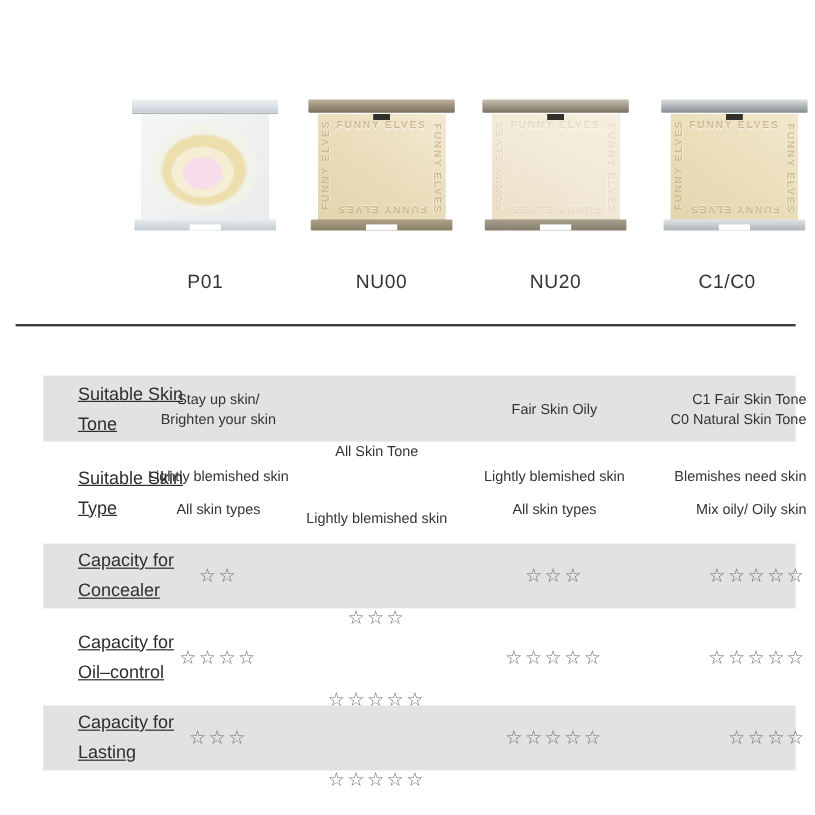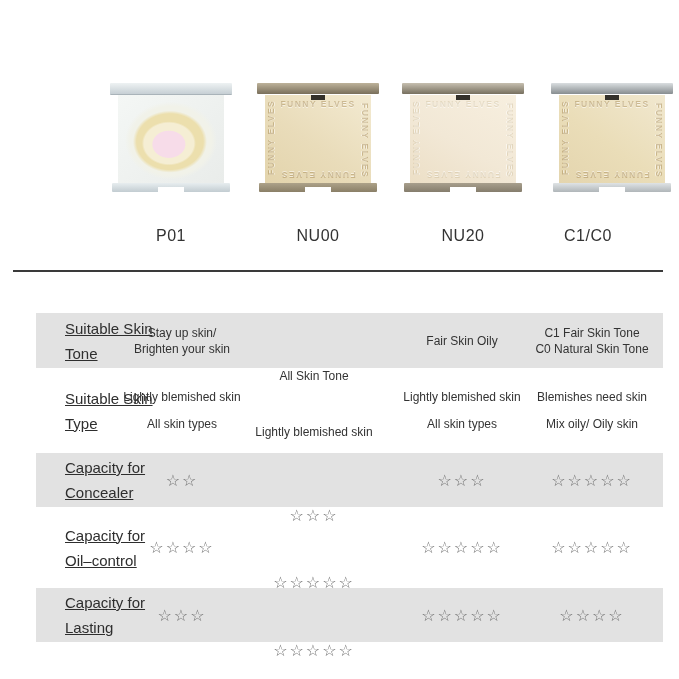--- a/index.html
+++ b/index.html
@@ -58,21 +58,21 @@
   
   .trow{position:absolute;left:36px;width:627px;}
   .trow.gray{background:var(--row_stripe,#e2e2e2);}
   .tlabel{position:absolute;left:29px;top:50%;transform:translateY(-50%);
           font-size:15px;line-height:25px;color:var(--text_primary,#2e2e2e);text-decoration:underline;}
   .tlabel span{display:block;}
   .cell{position:absolute;top:0;height:100%;width:160px;display:flex;flex-direction:column;
         justify-content:center;text-align:center;font-size:12px;color:#333;}
   .cell span{display:block;line-height:16px;}
   .trow.tall .cell span{line-height:27px;}
-  .cell.c1{left:66px;}.cell.c2{left:198px;margin-top:35px;}.cell.c3{left:346px;}.cell.c4{left:476px;}
+  .cell.c1{left:66px;}.cell.c2{left:198px;margin-top:35px;}.cell.c3{left:346px;}.cell.c4{left:476px;text-align:right;}
   .cell.stars{font-size:16px;letter-spacing:2px;color:var(--star,#6f6f6f);}
 </style>
 </head>
 <body>
 
 <figure class="product" style="left:109px">
   <div class="compact p01">
     <div class="lid"></div>
     <div class="cbody">
       <div class="pan"></div>
@@ -122,21 +122,21 @@
         <div class="emb right">FUNNY ELVES</div>
       </div>
     </div>
     <div class="cbase"></div>
   </div>
 </figure>
 
 <div class="plabel" style="left:109px">P01</div>
 <div class="plabel" style="left:256px">NU00</div>
 <div class="plabel" style="left:401px">NU20</div>
-<div class="plabel" style="left:526px">C1/C0</div>
+<div class="plabel" style="left:544px">C1/C0</div>
 
 <div class="divider"></div>
 
 <div>
 
   <div class="trow gray" style="top:313px;height:55px">
     <div class="tlabel">
       <span>Suitable Skin</span>
       <span>Tone</span>
     </div>

